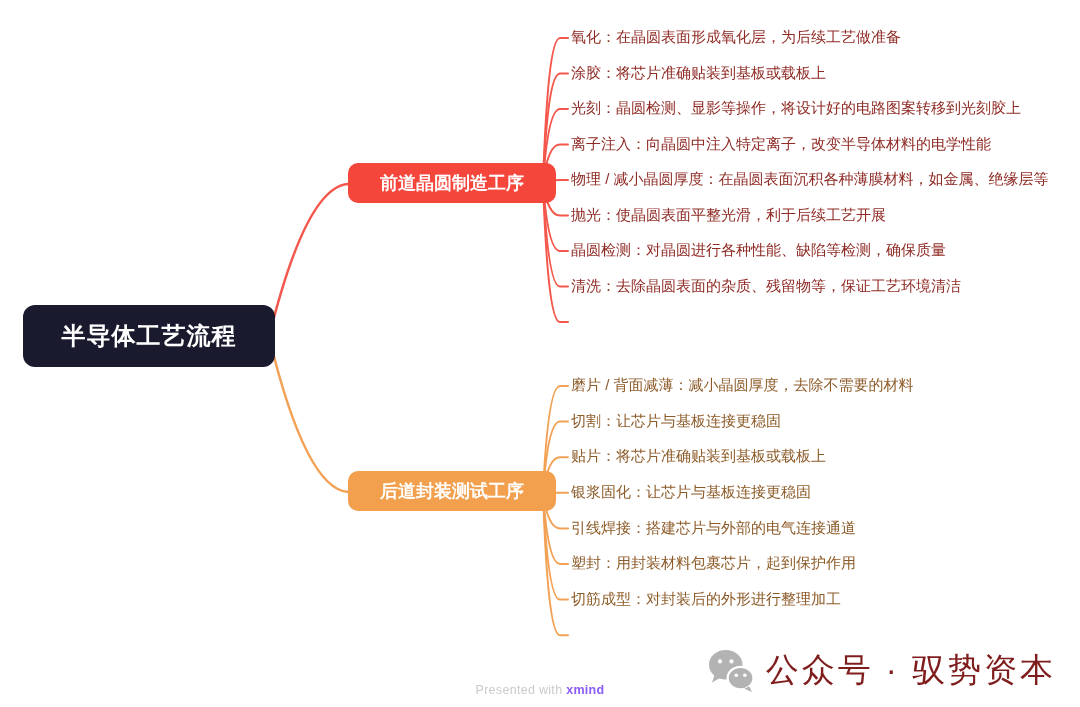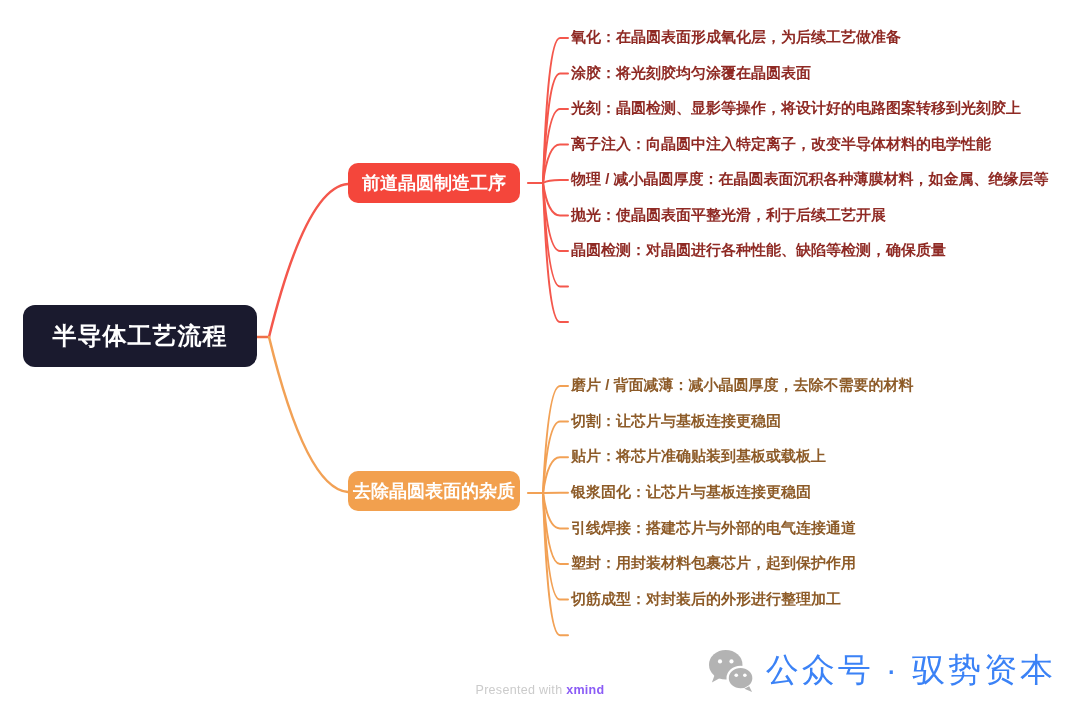--- a/index.html
+++ b/index.html
@@ -6,42 +6,42 @@
   .canvas{
     position:relative;width:1080px;height:707px;background:#ffffff;overflow:hidden;
     font-family:"Liberation Sans","DejaVu Sans",sans-serif;
   }
   #connectors{position:absolute;left:0;top:0;width:1080px;height:707px;}
   .node{
     position:absolute;display:flex;align-items:center;justify-content:center;
     color:#ffffff;font-weight:bold;white-space:nowrap;box-sizing:border-box;
   }
   .root{
-    left:23px;top:305px;width:234px;height:62px;
+    left:23px;top:305px;width:252px;height:62px;
     background:#1a1a2e;border-radius:12px;font-size:24px;letter-spacing:1px;
   }
-  .branch{width:172px;height:40px;border-radius:10px;font-size:18px;}
+  .branch{width:208px;height:40px;border-radius:10px;font-size:18px;}
   .branch-front{left:348px;top:163px;background:#f4463b;}
   .branch-back{left:348px;top:471px;background:#f2a04e;}
   .leaves{position:absolute;left:571px;}
   .leaves-top{top:20px;}
   .leaves-bottom{top:368px;}
   .leaf{
-    display:flex;align-items:center;font-weight:bold;font-size:15px;white-space:nowrap;
+    display:flex;align-items:center;font-weight:normal;font-size:15px;white-space:nowrap;
   }
   .leaves-top .leaf{height:35.5px;color:#8f2a24;}
   .leaves-bottom .leaf{height:35.6px;color:#8d5b28;}
   .footer{
     position:absolute;left:0;right:0;bottom:10px;text-align:center;
     font-size:12.5px;color:#cbcbcb;letter-spacing:0.3px;
   }
   .footer .brand{font-weight:bold;color:#8b5cf6;}
   .watermark{
     position:absolute;right:24px;bottom:14px;display:flex;align-items:center;gap:12px;
-    color:#3b82f6;font-size:33px;letter-spacing:3px;
+    color:#7f1d1d;font-size:33px;letter-spacing:3px;
   }
   .wechat-icon{width:46px;height:44px;flex:0 0 auto;}
 </style>
 </head>
 <body>
 
 <div class="canvas">
 
   <svg id="connectors" width="1080" height="707" viewBox="0 0 1080 707">
       <path d="M 257 337 L 269 337" stroke="#ef6f48" stroke-width="2.5" fill="none" stroke-linecap="round"></path>
@@ -65,30 +65,31 @@
       <path d="M 543 493 C 546 514.24 551 528.4 560 528.4 L 568 528.4" stroke="#f2a155" stroke-width="2" fill="none" stroke-linecap="round"></path>
       <path d="M 543 493 C 546 535.6 551 564 560 564 L 568 564" stroke="#f2a155" stroke-width="2" fill="none" stroke-linecap="round"></path>
       <path d="M 543 493 C 546 556.96 551 599.6 560 599.6 L 568 599.6" stroke="#f2a155" stroke-width="2" fill="none" stroke-linecap="round"></path>
       <path d="M 543 493 C 546 578.32 551 635.2 560 635.2 L 568 635.2" stroke="#f2a155" stroke-width="2" fill="none" stroke-linecap="round"></path>
     </svg>
 
   <div class="node root">半导体工艺流程</div>
 
   <div class="node branch branch-front">前道晶圆制造工序</div>
 
-  <div class="node branch branch-back">去除晶圆表面的杂质</div>
+  <div class="node branch branch-back">后道封装测试工序</div>
 
   <div class="leaves leaves-top">
     <div class="leaf">氧化：在晶圆表面形成氧化层，为后续工艺做准备</div>
-    <div class="leaf">涂胶：将光刻胶均匀涂覆在晶圆表面</div>
+    <div class="leaf">涂胶：将芯片准确贴装到基板或载板上</div>
     <div class="leaf">光刻：晶圆检测、显影等操作，将设计好的电路图案转移到光刻胶上</div>
     <div class="leaf">离子注入：向晶圆中注入特定离子，改变半导体材料的电学性能</div>
     <div class="leaf">物理 / 减小晶圆厚度：在晶圆表面沉积各种薄膜材料，如金属、绝缘层等</div>
     <div class="leaf">抛光：使晶圆表面平整光滑，利于后续工艺开展</div>
     <div class="leaf">晶圆检测：对晶圆进行各种性能、缺陷等检测，确保质量</div>
+    <div class="leaf">清洗：去除晶圆表面的杂质、残留物等，保证工艺环境清洁</div>
   </div>
 
   <div class="leaves leaves-bottom">
     <div class="leaf">磨片 / 背面减薄：减小晶圆厚度，去除不需要的材料</div>
     <div class="leaf">切割：让芯片与基板连接更稳固</div>
     <div class="leaf">贴片：将芯片准确贴装到基板或载板上</div>
     <div class="leaf">银浆固化：让芯片与基板连接更稳固</div>
     <div class="leaf">引线焊接：搭建芯片与外部的电气连接通道</div>
     <div class="leaf">塑封：用封装材料包裹芯片，起到保护作用</div>
     <div class="leaf">切筋成型：对封装后的外形进行整理加工</div>

